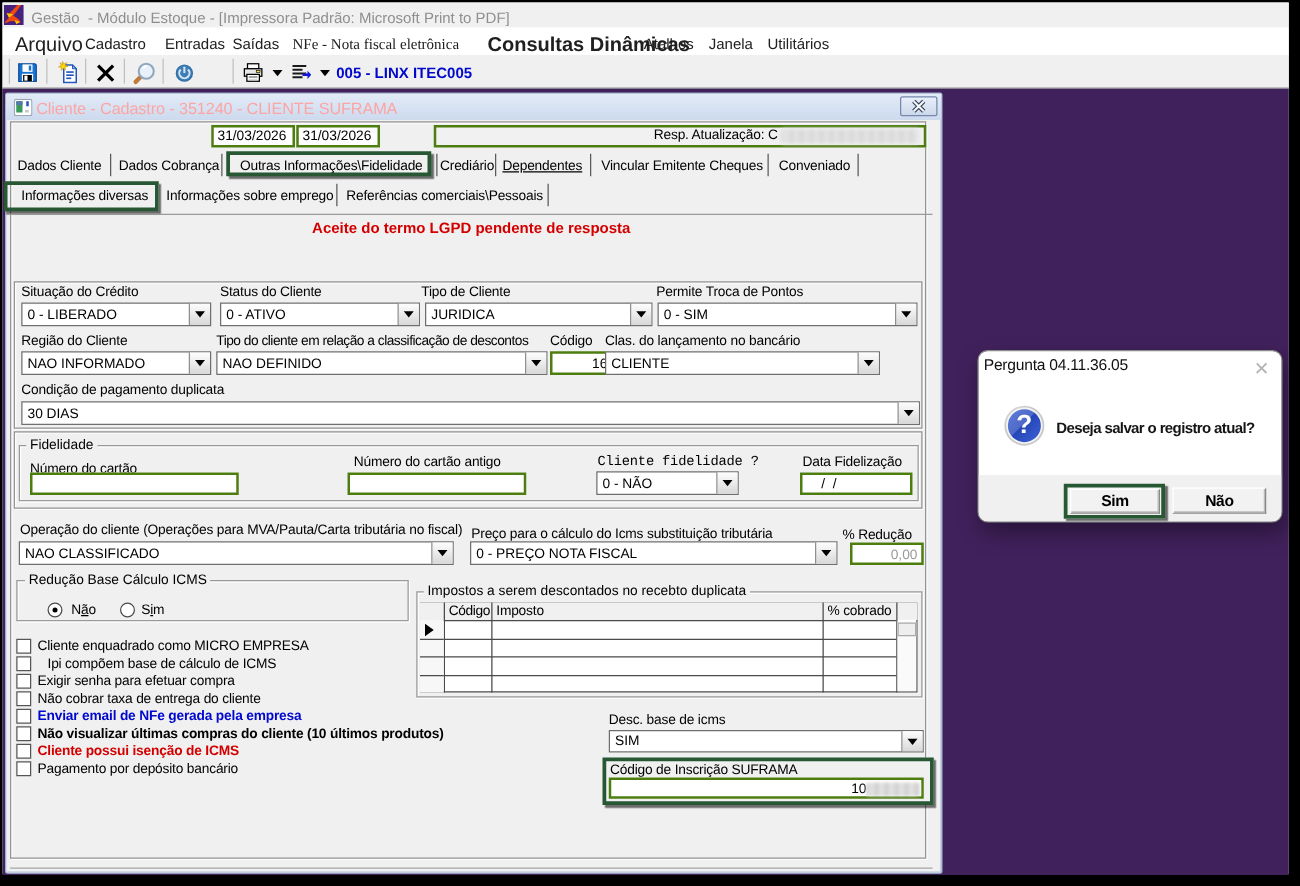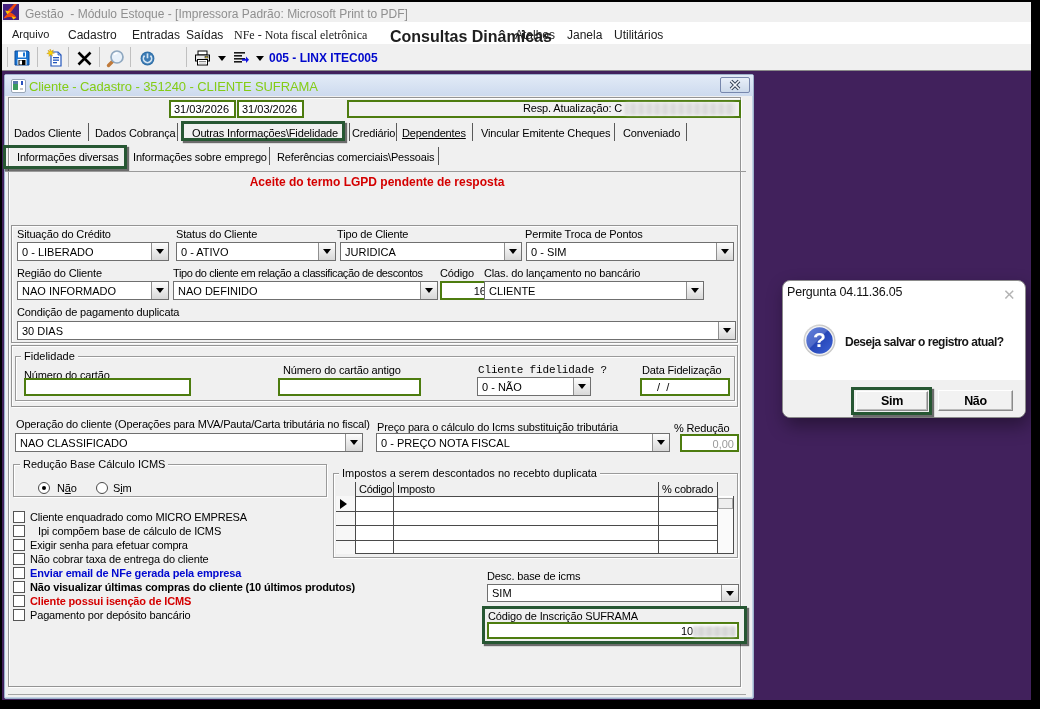--- a/index.html
+++ b/index.html
@@ -28,21 +28,21 @@
 <svg class="abs" style="left:3px;top:4px;" width="16" height="16" viewBox="0 0 16 16">
   <rect width="16" height="16" fill="#46217e"></rect>
   <path d="M11 0 L14 0 L7.6 8.6 L4.2 7.2 Z" fill="#f1480e"></path>
   <path d="M2.2 6.4 L7.6 7.4 L4.6 11 Z" fill="#ffc400"></path>
   <path d="M6.8 8.2 L9.4 9.6 Q12.6 11.4 13.4 13.6 L12 14.4 Q8.5 12.2 4.4 13.2 L1.6 14.6 L1 13.6 Q3.4 10.4 6.8 8.2 Z" fill="#f1480e"></path>
   <path d="M8.6 12.2 L13.2 13.4 L10.2 15.4 Z" fill="#ffc400"></path>
 </svg>
 <div class="abs" style="left:25px;top:7px;font-size:12px;color:#8f8f8f;white-space:nowrap;">Gestão&nbsp; - Módulo Estoque - [Impressora Padrão: Microsoft Print to PDF]</div>
 
 <div class="abs" id="menubar" style="left:2px;top:22px;width:1029px;height:22px;background:#ffffff;">
-    <div style="position: absolute; left: 10px; top: 6px; font-size: 11px; color: rgb(32, 32, 32); white-space: nowrap;">Arquivo</div>
+    <div style="position: absolute; left: 10px; top: 6px; font-size: 16px; color: rgb(32, 32, 32); white-space: nowrap;">Arquivo</div>
     <div style="position: absolute; left: 66px; top: 6px; font-size: 12px; color: rgb(32, 32, 32); white-space: nowrap;">Cadastro</div>
     <div style="position: absolute; left: 130px; top: 6px; font-size: 12px; color: rgb(32, 32, 32); white-space: nowrap;">Entradas</div>
     <div style="position: absolute; left: 184px; top: 6px; font-size: 12px; color: rgb(32, 32, 32); white-space: nowrap;">Saídas</div>
     <div style="position: absolute; left: 232px; top: 6px; font-size: 12px; color: rgb(32, 32, 32); white-space: nowrap; font-family: Liberation Serif, serif;">NFe - Nota fiscal eletrônica</div>
     <div style="position: absolute; left: 388px; top: 6px; font-size: 16px; color: rgb(32, 32, 32); white-space: nowrap; font-weight: bold;">Consultas Dinâmicas</div>
     <div style="position: absolute; left: 513px; top: 6px; font-size: 12px; color: rgb(32, 32, 32); white-space: nowrap;">Atalhos</div>
     <div style="position: absolute; left: 565px; top: 6px; font-size: 12px; color: rgb(32, 32, 32); white-space: nowrap;">Janela</div>
     <div style="position: absolute; left: 612px; top: 6px; font-size: 12px; color: rgb(32, 32, 32); white-space: nowrap;">Utilitários</div>
   </div>
 
@@ -118,21 +118,21 @@
 <div class="abs" id="win" style="left:4px;top:74px;width:750px;height:625px;background:#f0f0f0;border:1px solid #9eb2cc;border-radius:2px;box-shadow:inset 1px 1px 0 #e8eef7, inset -1px -1px 0 #c4d2e4;"></div>
 <div class="abs" style="left:8px;top:694px;width:738px;height:1px;background:#a5a5a5;"></div>
 <div class="abs" id="wtitle" style="left:5px;top:75px;width:748px;height:21px;background:linear-gradient(180deg,#e2ebf7,#cddaee);"></div>
 <svg class="abs" style="left:11px;top:79px;" width="15" height="14" viewBox="0 0 15 14">
   <rect x="0.5" y="0.5" width="14" height="13" rx="1.5" fill="#fff" stroke="#9aa7b8"></rect>
   <rect x="2" y="2" width="5" height="9" fill="#3a9a5c"></rect>
   <rect x="2" y="2" width="5" height="3" fill="#5577aa"></rect>
   <rect x="10" y="2" width="2" height="4" fill="#2a52be"></rect>
   <rect x="9" y="9" width="3" height="2" fill="#c8c8c8"></rect>
 </svg>
-<div class="abs" style="left:29px;top:79px;font-size:13px;color:#84cc16;white-space:nowrap;letter-spacing:-0.1px;">Cliente - Cadastro - 351240 - CLIENTE SUFRAMA</div>
+<div class="abs" style="left:29px;top:79px;font-size:13px;color:#fca5a5;white-space:nowrap;letter-spacing:-0.1px;">Cliente - Cadastro - 351240 - CLIENTE SUFRAMA</div>
 <div class="abs" id="wclose" style="left:720px;top:77px;width:30px;height:16px;background:linear-gradient(180deg,#e8eff9,#ccd9ea);border:1px solid #7787ad;border-radius:2px;"></div>
 <svg class="abs" style="left:729px;top:79px;" width="12" height="12" viewBox="0 0 12 12">
   <path d="M2 2 L10 10 M10 2 L2 10" stroke="#333f55" stroke-width="3.6"></path>
   <path d="M2 2 L10 10 M10 2 L2 10" stroke="#f4f7fb" stroke-width="1.7"></path>
 </svg>
 
 <div class="panel" style="left:8px;top:97px;width:733px;height:590px;"></div>
 
 <div class="inp" style="left:169px;top:100px;width:67px;height:18px;padding-left:3px;">31/03/2026</div>
 <div class="inp" style="left:237px;top:100px;width:67px;height:18px;padding-left:3px;">31/03/2026</div>

